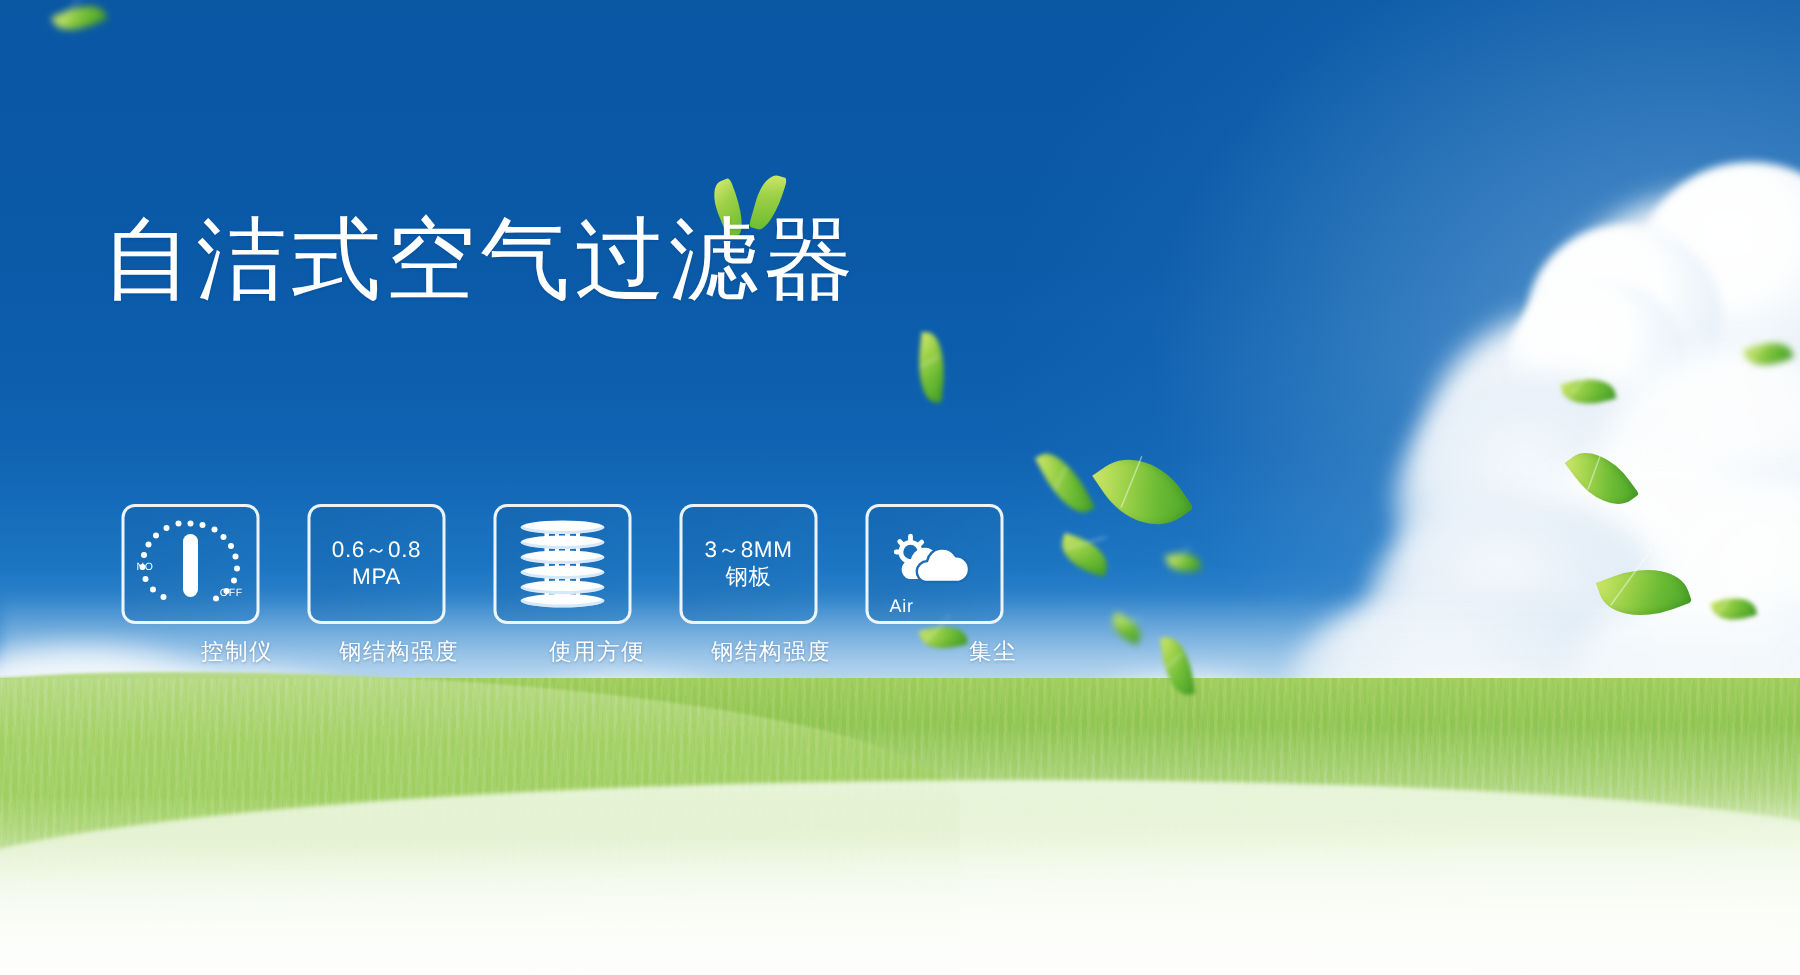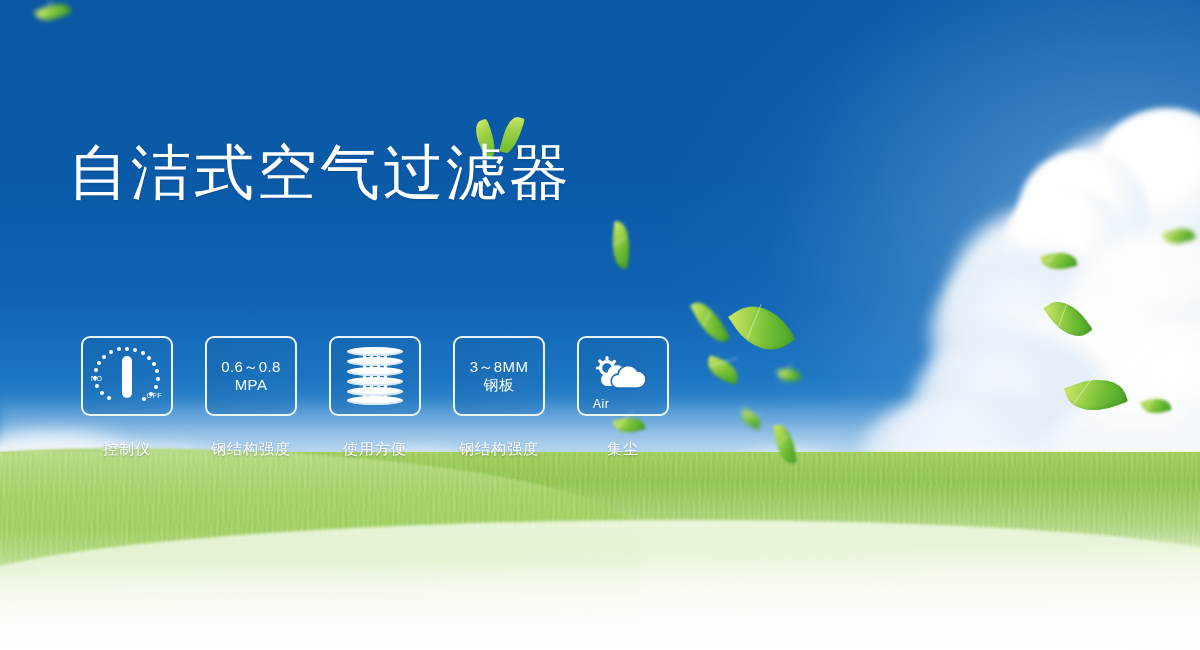--- a/index.html
+++ b/index.html
@@ -260,22 +260,22 @@
     color: #ffffff;
   }
   .fbox .txt {
     font-size: 15px;
     line-height: 18px;
     text-align: right;
     letter-spacing: .4px;
     white-space: nowrap;
   }
   .flabel {
-    margin-top: 24px;
-    text-align: center;
+    margin-top: 9px;
+    text-align: right;
     color: #ffffff;
     font-size: 15px;
     letter-spacing: 1px;
     text-shadow: 0 1px 2px rgba(0,40,90,0.30);
   }
 
   
   .dial { position: relative; width: 72px; height: 62px; }
   .dial .dot {
     position: absolute;

